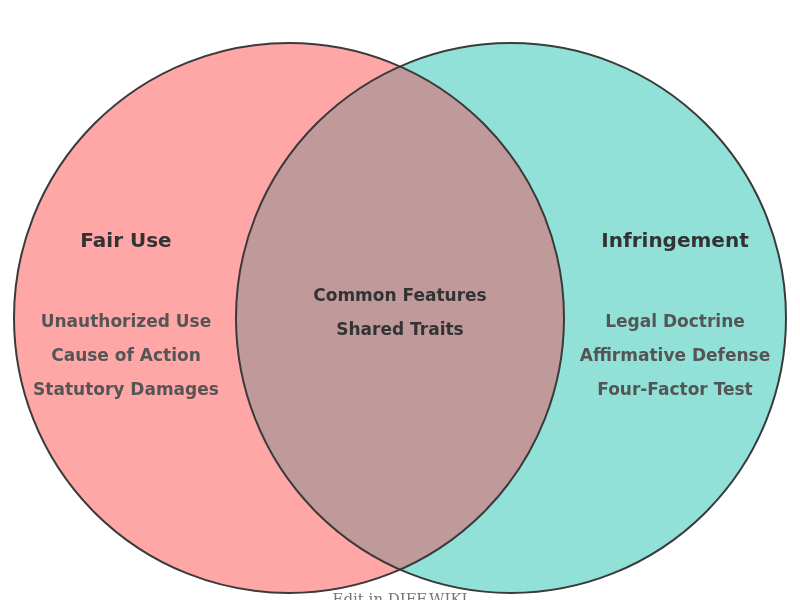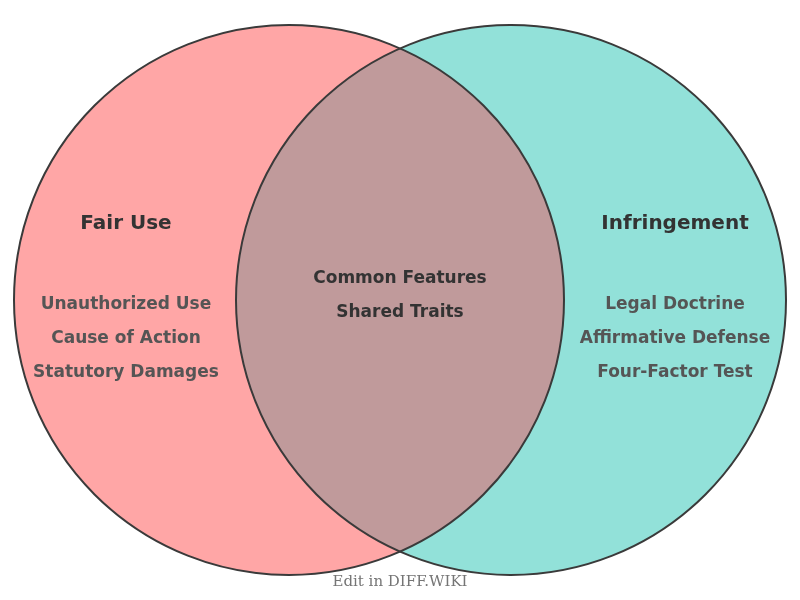--- a/index.html
+++ b/index.html
@@ -7,20 +7,21 @@
     padding: 0;
     width: 800px;
     height: 600px;
     background: #ffffff;
     overflow: hidden;
   }
   .venn-wrap {
     width: 800px;
     height: 452px;
     position: relative;
+    margin-top: 18px;
   }
   svg {
     display: block;
   }
   .circle-title {
     font-family: "DejaVu Sans", "Liberation Sans", sans-serif;
     font-weight: bold;
     font-size: 20px;
   }
   .circle-item {

